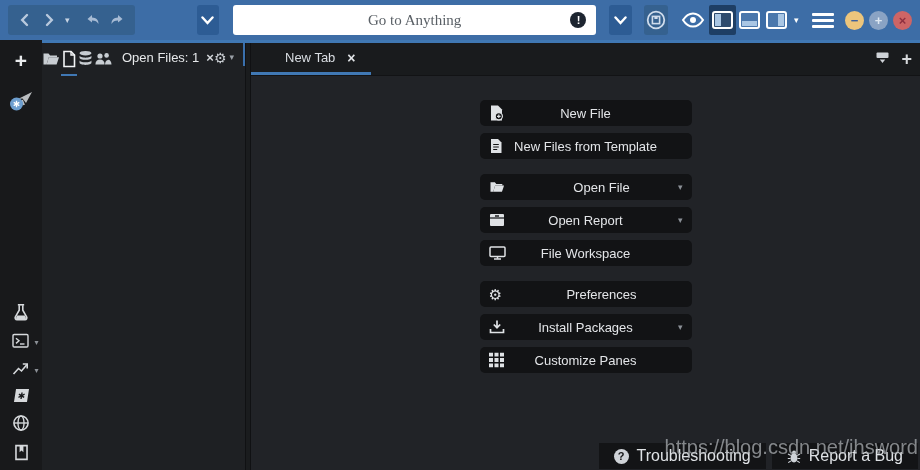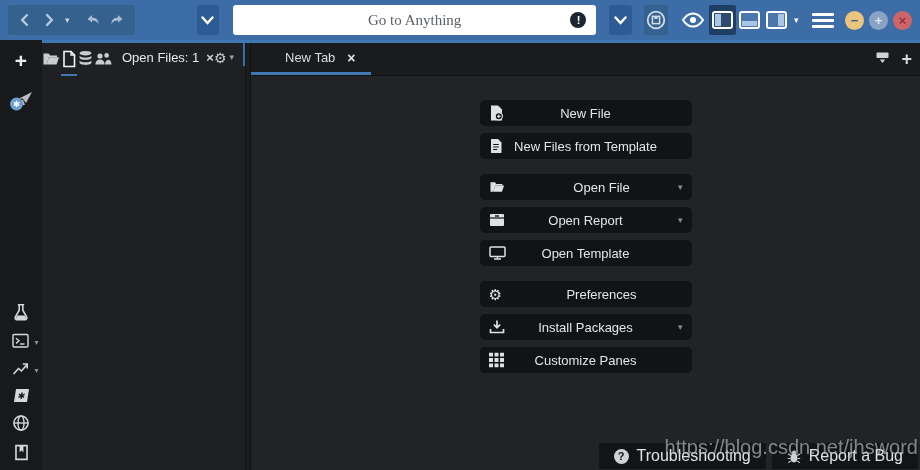--- a/index.html
+++ b/index.html
@@ -375,21 +375,21 @@
               </div>
 
               <div class="action-btn">
                 <span class="action-ico">
                   <svg width="17" height="15" viewBox="0 0 17 15">
                       <rect x="1" y="1.5" width="15" height="9.5" rx="1" fill="none" stroke="#dfe2e5" stroke-width="1.5"></rect>
                       <line x1="8.5" y1="11" x2="8.5" y2="13.2" stroke="#dfe2e5" stroke-width="1.5"></line>
                       <line x1="5" y1="13.6" x2="12" y2="13.6" stroke="#dfe2e5" stroke-width="1.5"></line>
                     </svg>
                 </span>
-                <span class="action-label">Open Template</span>
+                <span class="action-label">File Workspace</span>
               </div>
 
               <div class="action-btn grp">
                 <span class="action-ico" style="font-size:15px;color:#dfe2e5;line-height:1">⚙</span>
                 <span class="action-label">Preferences</span>
               </div>
 
               <div class="action-btn">
                 <span class="action-ico">
                   <svg width="16" height="15" viewBox="0 0 16 15">

